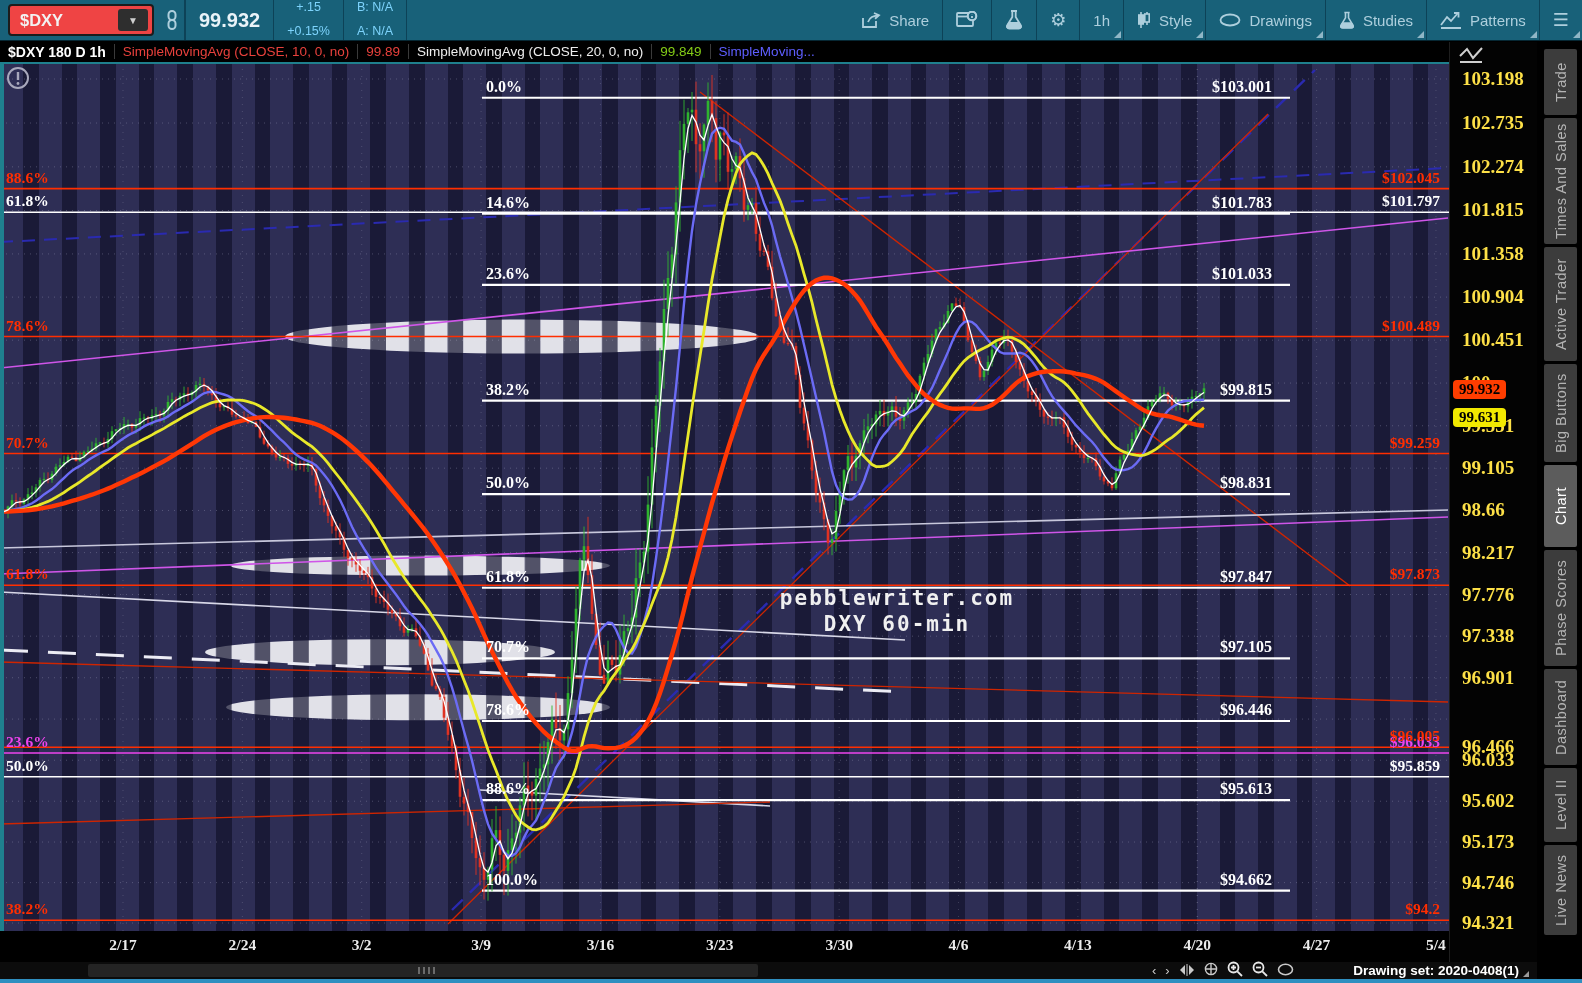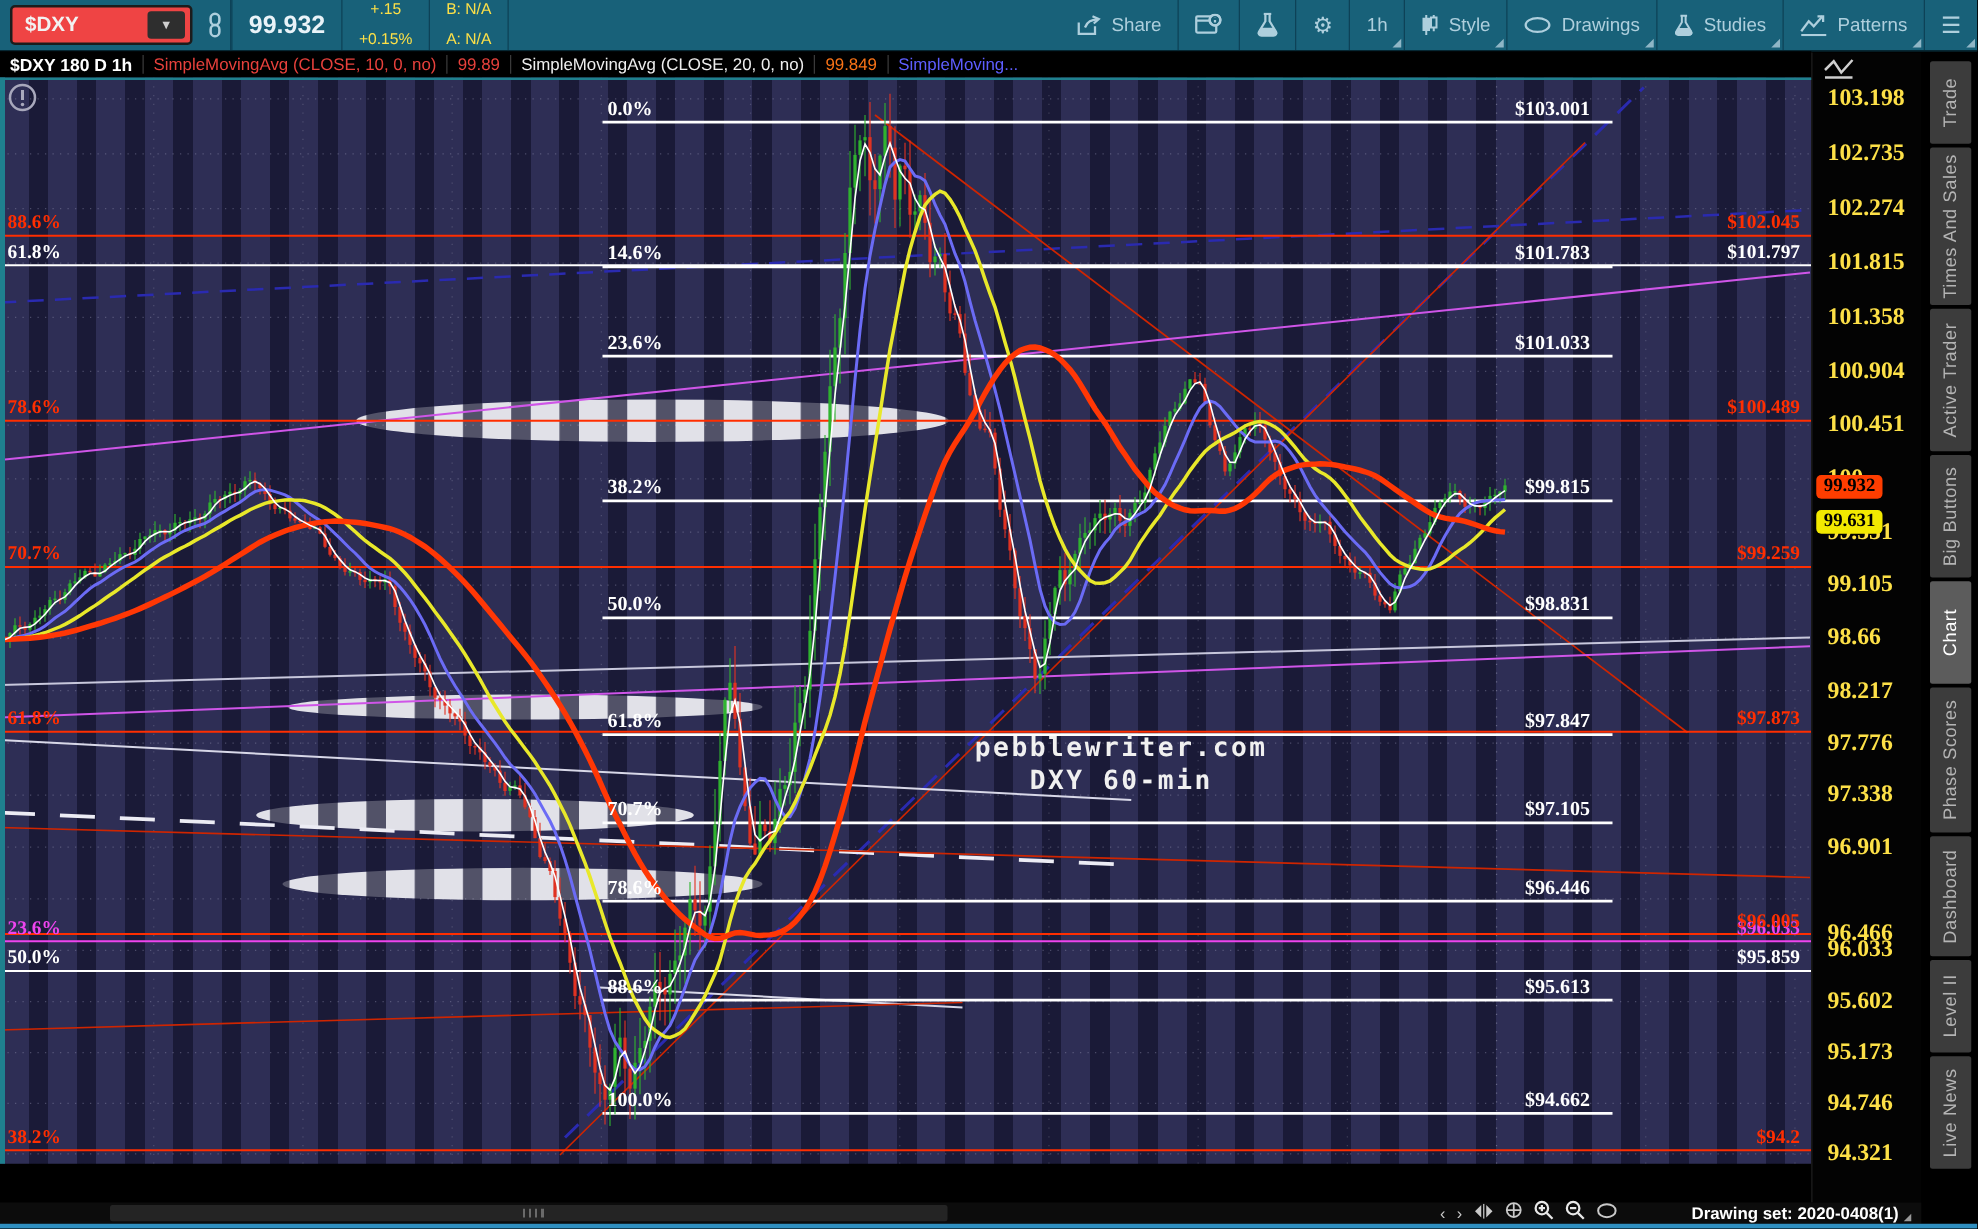--- a/index.html
+++ b/index.html
@@ -10,21 +10,21 @@
   .toolbar{position:absolute;left:0;top:0;width:1582px;height:41px;background:#186179;
            display:flex;align-items:stretch;color:#aecfdd;border-bottom:1px solid #062733;box-sizing:border-box;}
   .tb-item{display:flex;align-items:center;gap:8px;padding:0 13px;position:relative;font-size:15px;white-space:nowrap;}
   .tb-sep{width:1px;background:#0d4257;}
   .symbol-box{margin:4px 6px 4px 8px;background:#ef4444;border:2px solid #1c1c1c;border-radius:4px;
               width:128px;display:flex;align-items:center;justify-content:space-between;padding:0 4px 0 10px;}
   .symbol-text{color:#f2f2f2;font-size:16.5px;font-weight:bold;}
   .dd-btn{width:30px;height:22px;background:#2e2e2e;border-radius:3px;display:flex;align-items:center;justify-content:center;
           color:#cfcfcf;font-size:10px;}
   .price-main{font-size:20px;font-weight:bold;color:#e9f3f8;}
-  .two-line{display:flex;flex-direction:column;justify-content:flex-start;font-size:12.5px;line-height:1.25;color:#fde047;}
+  .two-line{display:flex;flex-direction:column;justify-content:flex-start;font-size:12.5px;line-height:1.25;color:#7dd3fc;}
   .corner:after{content:"";position:absolute;right:2px;bottom:2px;width:0;height:0;
                 border-left:7px solid transparent;border-bottom:7px solid #8fb6c6;}
   .tb-icon{display:flex;align-items:center;}
   .tb-glyph{font-size:18px;color:#aecfdd;}
 
   
   .chart-header{position:absolute;left:0;top:41px;width:1449px;height:21px;background:#000;display:flex;
                 align-items:center;font-size:13.5px;color:#c8c8c8;overflow:hidden;white-space:nowrap;}
   .hf{padding:0 8px;border-right:1px solid #3a3a3a;height:15px;display:flex;align-items:center;}
   .hf-title{color:#fff;font-weight:bold;font-size:14px;}
@@ -188,21 +188,21 @@
     <div class="tb-item corner">
       <span class="tb-glyph">☰</span>
     </div>
   </div>
 
   <div class="chart-header">
     <span class="hf hf-title">$DXY 180 D 1h</span>
     <span class="hf hf-red">SimpleMovingAvg (CLOSE, 10, 0, no)</span>
     <span class="hf hf-red">99.89</span>
     <span class="hf" style="color:#eee;">SimpleMovingAvg (CLOSE, 20, 0, no)</span>
-    <span class="hf" style="color:#f97316;">99.849</span>
+    <span class="hf" style="color:#84cc16;">99.849</span>
     <span class="hf hf-blue" style="border-right:none;">SimpleMoving...</span>
   </div>
 
   <div class="chart-wrap">
     <svg id="chart-svg" width="1449" height="869">
         <defs>
           <pattern id="estripe" width="38.6" height="8" patternUnits="userSpaceOnUse">
             <rect x="0" y="0" width="23" height="8" fill="#eaeaf0"></rect>
             <rect x="23" y="0" width="15.6" height="8" fill="#eaeaf0" opacity="0.28"></rect>
           </pattern>
@@ -985,20 +985,34 @@
       <div class="side-tab" style="height: 126px; flex: 0 0 126px;">Times And Sales</div>
       <div class="side-tab" style="height: 114px; flex: 0 0 114px;">Active Trader</div>
       <div class="side-tab" style="height: 98px; flex: 0 0 98px;">Big Buttons</div>
       <div class="side-tab active" style="height: 82px; flex: 0 0 82px;">Chart</div>
       <div class="side-tab" style="height: 116px; flex: 0 0 116px;">Phase Scores</div>
       <div class="side-tab" style="height: 96px; flex: 0 0 96px;">Dashboard</div>
       <div class="side-tab" style="height: 74px; flex: 0 0 74px;">Level II</div>
       <div class="side-tab" style="height: 90px; flex: 0 0 90px;">Live News</div>
     </div>
 
+  <div class="time-axis" id="time-axis">
+      <div class="date-lbl" style="left: 123px;">2/17</div>
+      <div class="date-lbl" style="left: 242.36px;">2/24</div>
+      <div class="date-lbl" style="left: 361.72px;">3/2</div>
+      <div class="date-lbl" style="left: 481.08px;">3/9</div>
+      <div class="date-lbl" style="left: 600.44px;">3/16</div>
+      <div class="date-lbl" style="left: 719.8px;">3/23</div>
+      <div class="date-lbl" style="left: 839.16px;">3/30</div>
+      <div class="date-lbl" style="left: 958.52px;">4/6</div>
+      <div class="date-lbl" style="left: 1077.88px;">4/13</div>
+      <div class="date-lbl" style="left: 1197.24px;">4/20</div>
+      <div class="date-lbl" style="left: 1316.6px;">4/27</div>
+      <div class="date-lbl" style="left: 1435.96px;">5/4</div>
+    </div>
 
   <div class="status-bar">
     <div class="scroll-track">
       <div class="scroll-grip"></div>
     </div>
     <div class="nav-icons">
       <span class="nav-glyph">‹</span>
       <span class="nav-glyph">›</span>
       <span>
         <svg width="16" height="12" viewBox="0 0 16 12">

